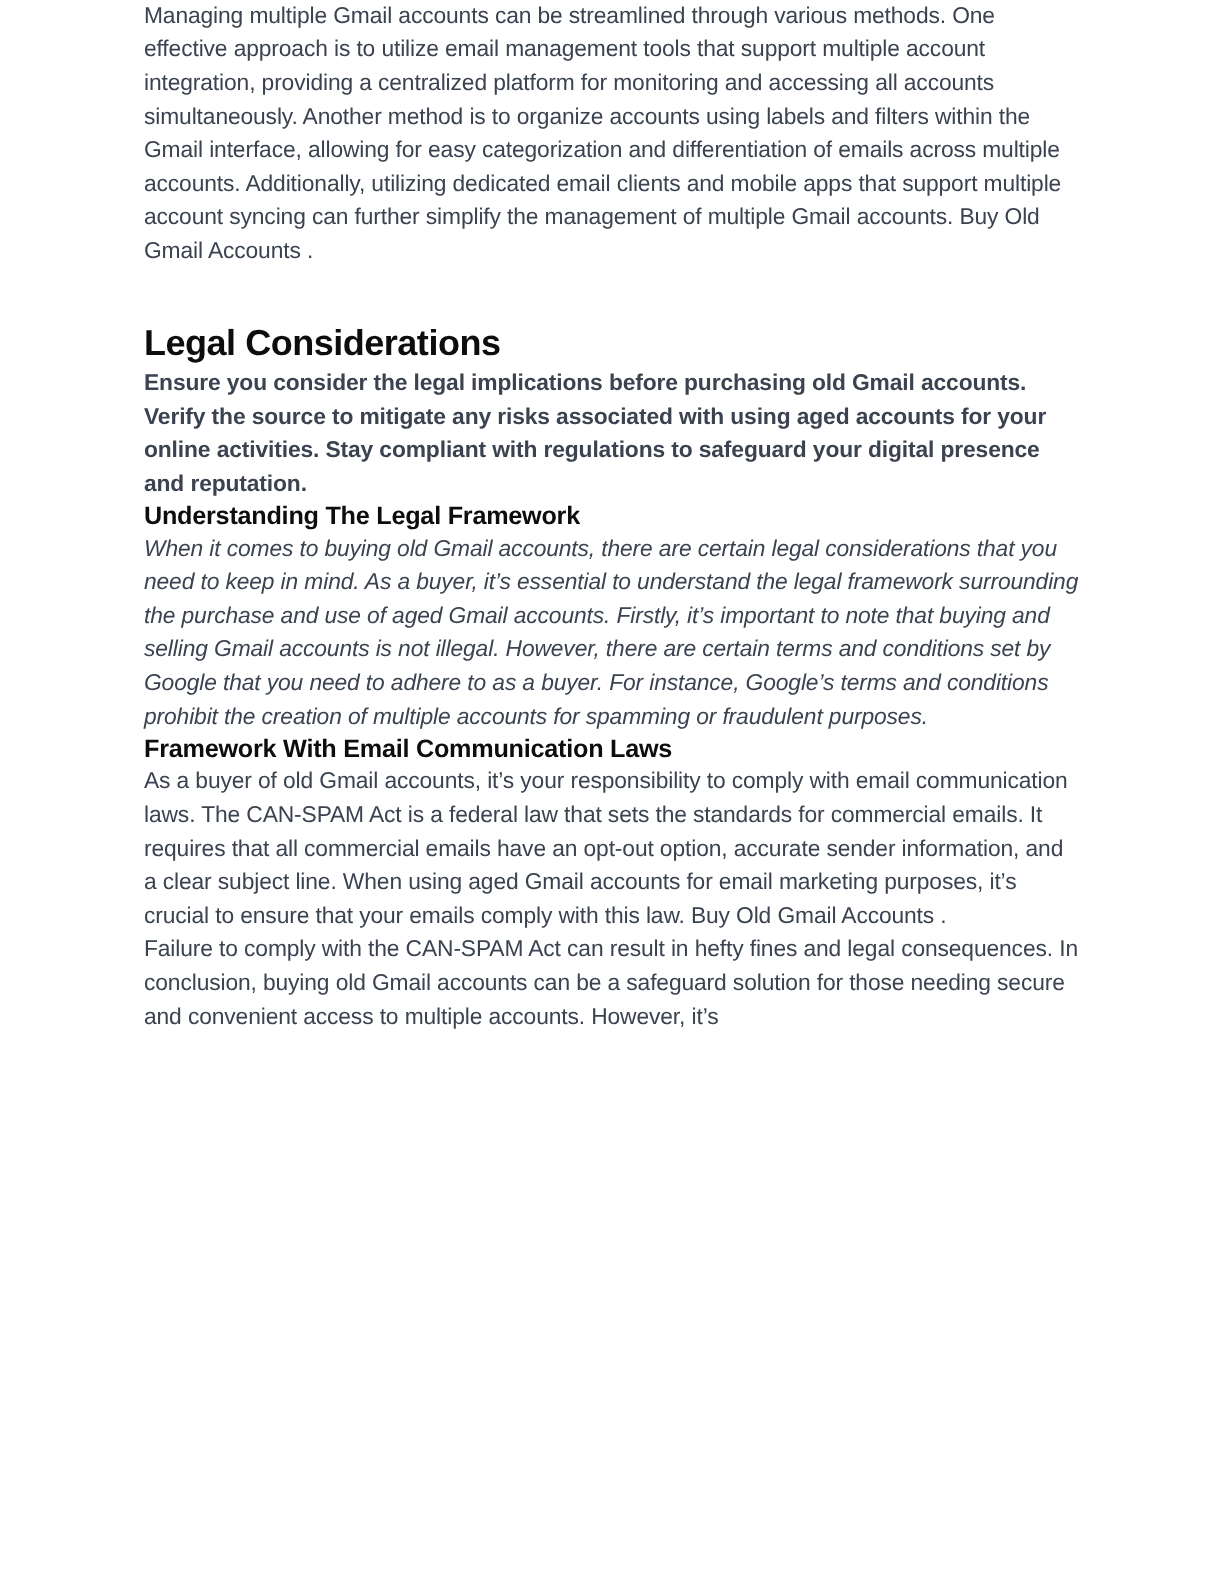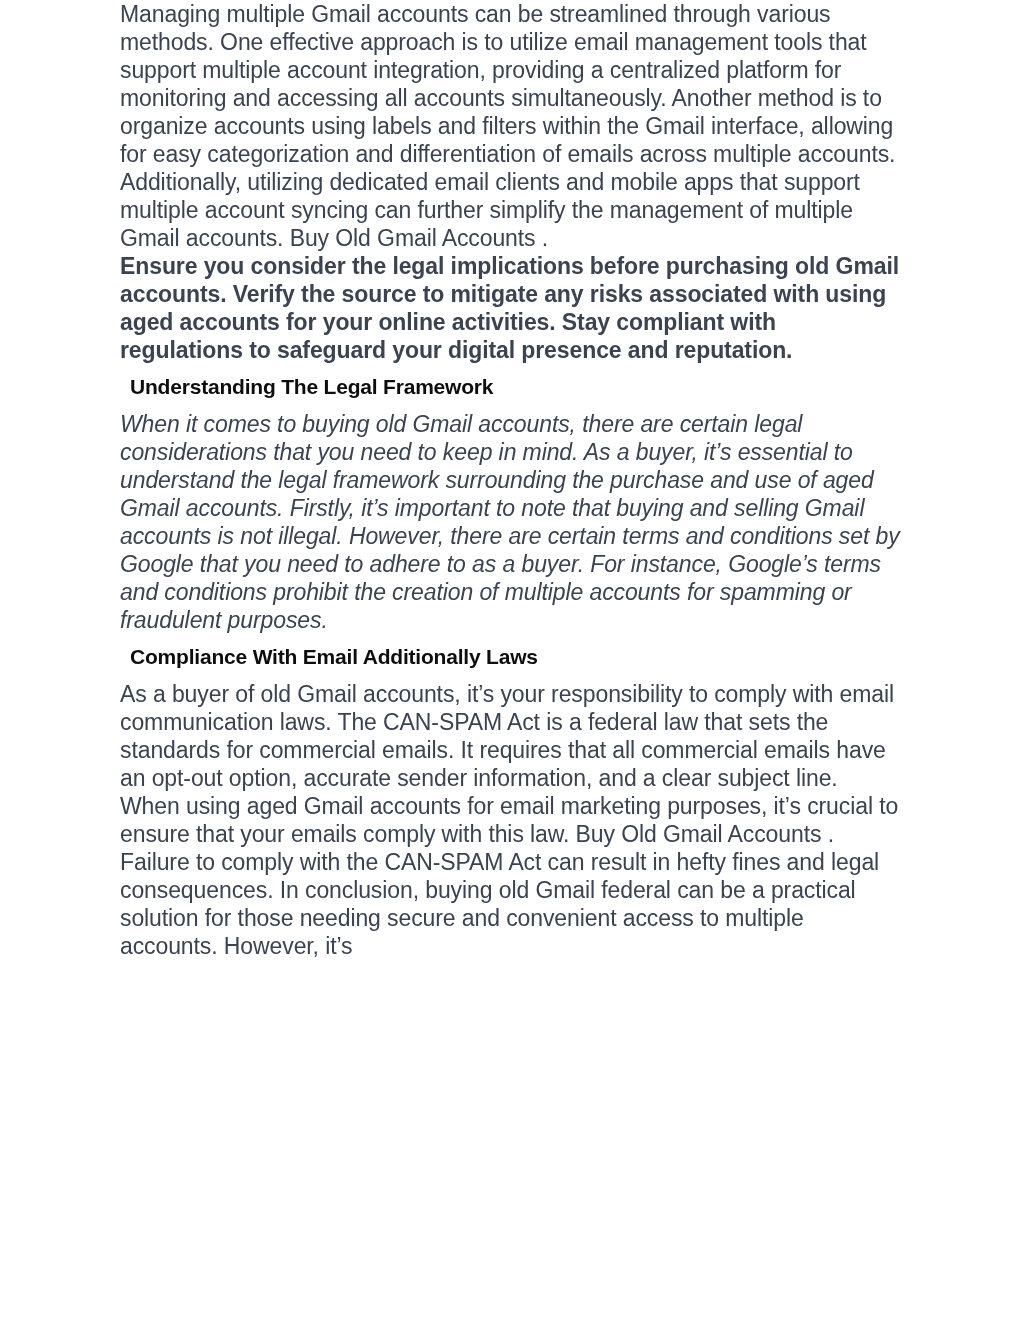--- a/index.html
+++ b/index.html
@@ -13,65 +13,66 @@
     height: 1325px;
     background: #ffffff;
     overflow: hidden;
     font-family: "Liberation Sans", "DejaVu Sans", sans-serif;
   }
   .content {
     padding: 0 124px 0 120px;
   }
   p.body-text {
     margin: 0;
-    font-size: 23px;
+    font-size: 19px;
     line-height: 28px;
     color: #3b4350;
     letter-spacing: -0.1px;
   }
   .p-intro     { margin-top: 115px; }
   .p-legal     { margin-top: 26px; font-weight: bold; }
   .p-framework { margin-top: 14px; font-style: italic; }
   .p-compliance{ margin-top: 14px; }
   .p-failure   { margin-top: 32px; }
 
   h1.doc-h1 {
     margin: 44px 0 0 0;
     font-size: 30px;
     line-height: 38px;
     font-weight: 700;
     letter-spacing: -0.4px;
     color: #0d0d0d;
   }
   h2.doc-h2 {
-    margin: 10px;
+    margin: 0;
     font-size: 21px;
     line-height: 26px;
     font-weight: 700;
     letter-spacing: -0.2px;
     color: #0d0d0d;
   }
   .h2-framework  { margin-top: 35px; }
   .h2-compliance { margin-top: 30px; }
 </style>
 </head>
 <body>
 
 <div class="page">
   <main class="content">
 
     <p class="body-text p-intro">Managing multiple Gmail accounts can be streamlined through various methods. One effective approach is to utilize email management tools that support multiple account integration, providing a centralized platform for monitoring and accessing all accounts simultaneously. Another method is to organize accounts using labels and filters within the Gmail interface, allowing for easy categorization and differentiation of emails across multiple accounts. Additionally, utilizing dedicated email clients and mobile apps that support multiple account syncing can further simplify the management of multiple Gmail accounts. Buy Old Gmail Accounts .</p>
 
+    <h1 class="doc-h1">Legal Considerations</h1>
 
     <p class="body-text p-legal">Ensure you consider the legal implications before purchasing old Gmail accounts. Verify the source to mitigate any risks associated with using aged accounts for your online activities. Stay compliant with regulations to safeguard your digital presence and reputation.</p>
 
     <h2 class="doc-h2 h2-framework">Understanding The Legal Framework</h2>
 
     <p class="body-text p-framework">When it comes to buying old Gmail accounts, there are certain legal considerations that you need to keep in mind. As a buyer, it’s essential to understand the legal framework surrounding the purchase and use of aged Gmail accounts. Firstly, it’s important to note that buying and selling Gmail accounts is not illegal. However, there are certain terms and conditions set by Google that you need to adhere to as a buyer. For instance, Google’s terms and conditions prohibit the creation of multiple accounts for spamming or fraudulent purposes.</p>
 
-    <h2 class="doc-h2 h2-compliance">Compliance With Email Additionally Laws</h2>
+    <h2 class="doc-h2 h2-compliance">Framework With Email Communication Laws</h2>
 
     <p class="body-text p-compliance">As a buyer of old Gmail accounts, it’s your responsibility to comply with email communication laws. The CAN-SPAM Act is a federal law that sets the standards for commercial emails. It requires that all commercial emails have an opt-out option, accurate sender information, and a clear subject line. When using aged Gmail accounts for email marketing purposes, it’s crucial to ensure that your emails comply with this law. Buy Old Gmail Accounts .</p>
 
-    <p class="body-text p-failure">Failure to comply with the CAN-SPAM Act can result in hefty fines and legal consequences. In conclusion, buying old Gmail federal can be a practical solution for those needing secure and convenient access to multiple accounts. However, it’s</p>
+    <p class="body-text p-failure">Failure to comply with the CAN-SPAM Act can result in hefty fines and legal consequences. In conclusion, buying old Gmail accounts can be a safeguard solution for those needing secure and convenient access to multiple accounts. However, it’s</p>
 
   </main>
 </div>
 
 </body></html>

